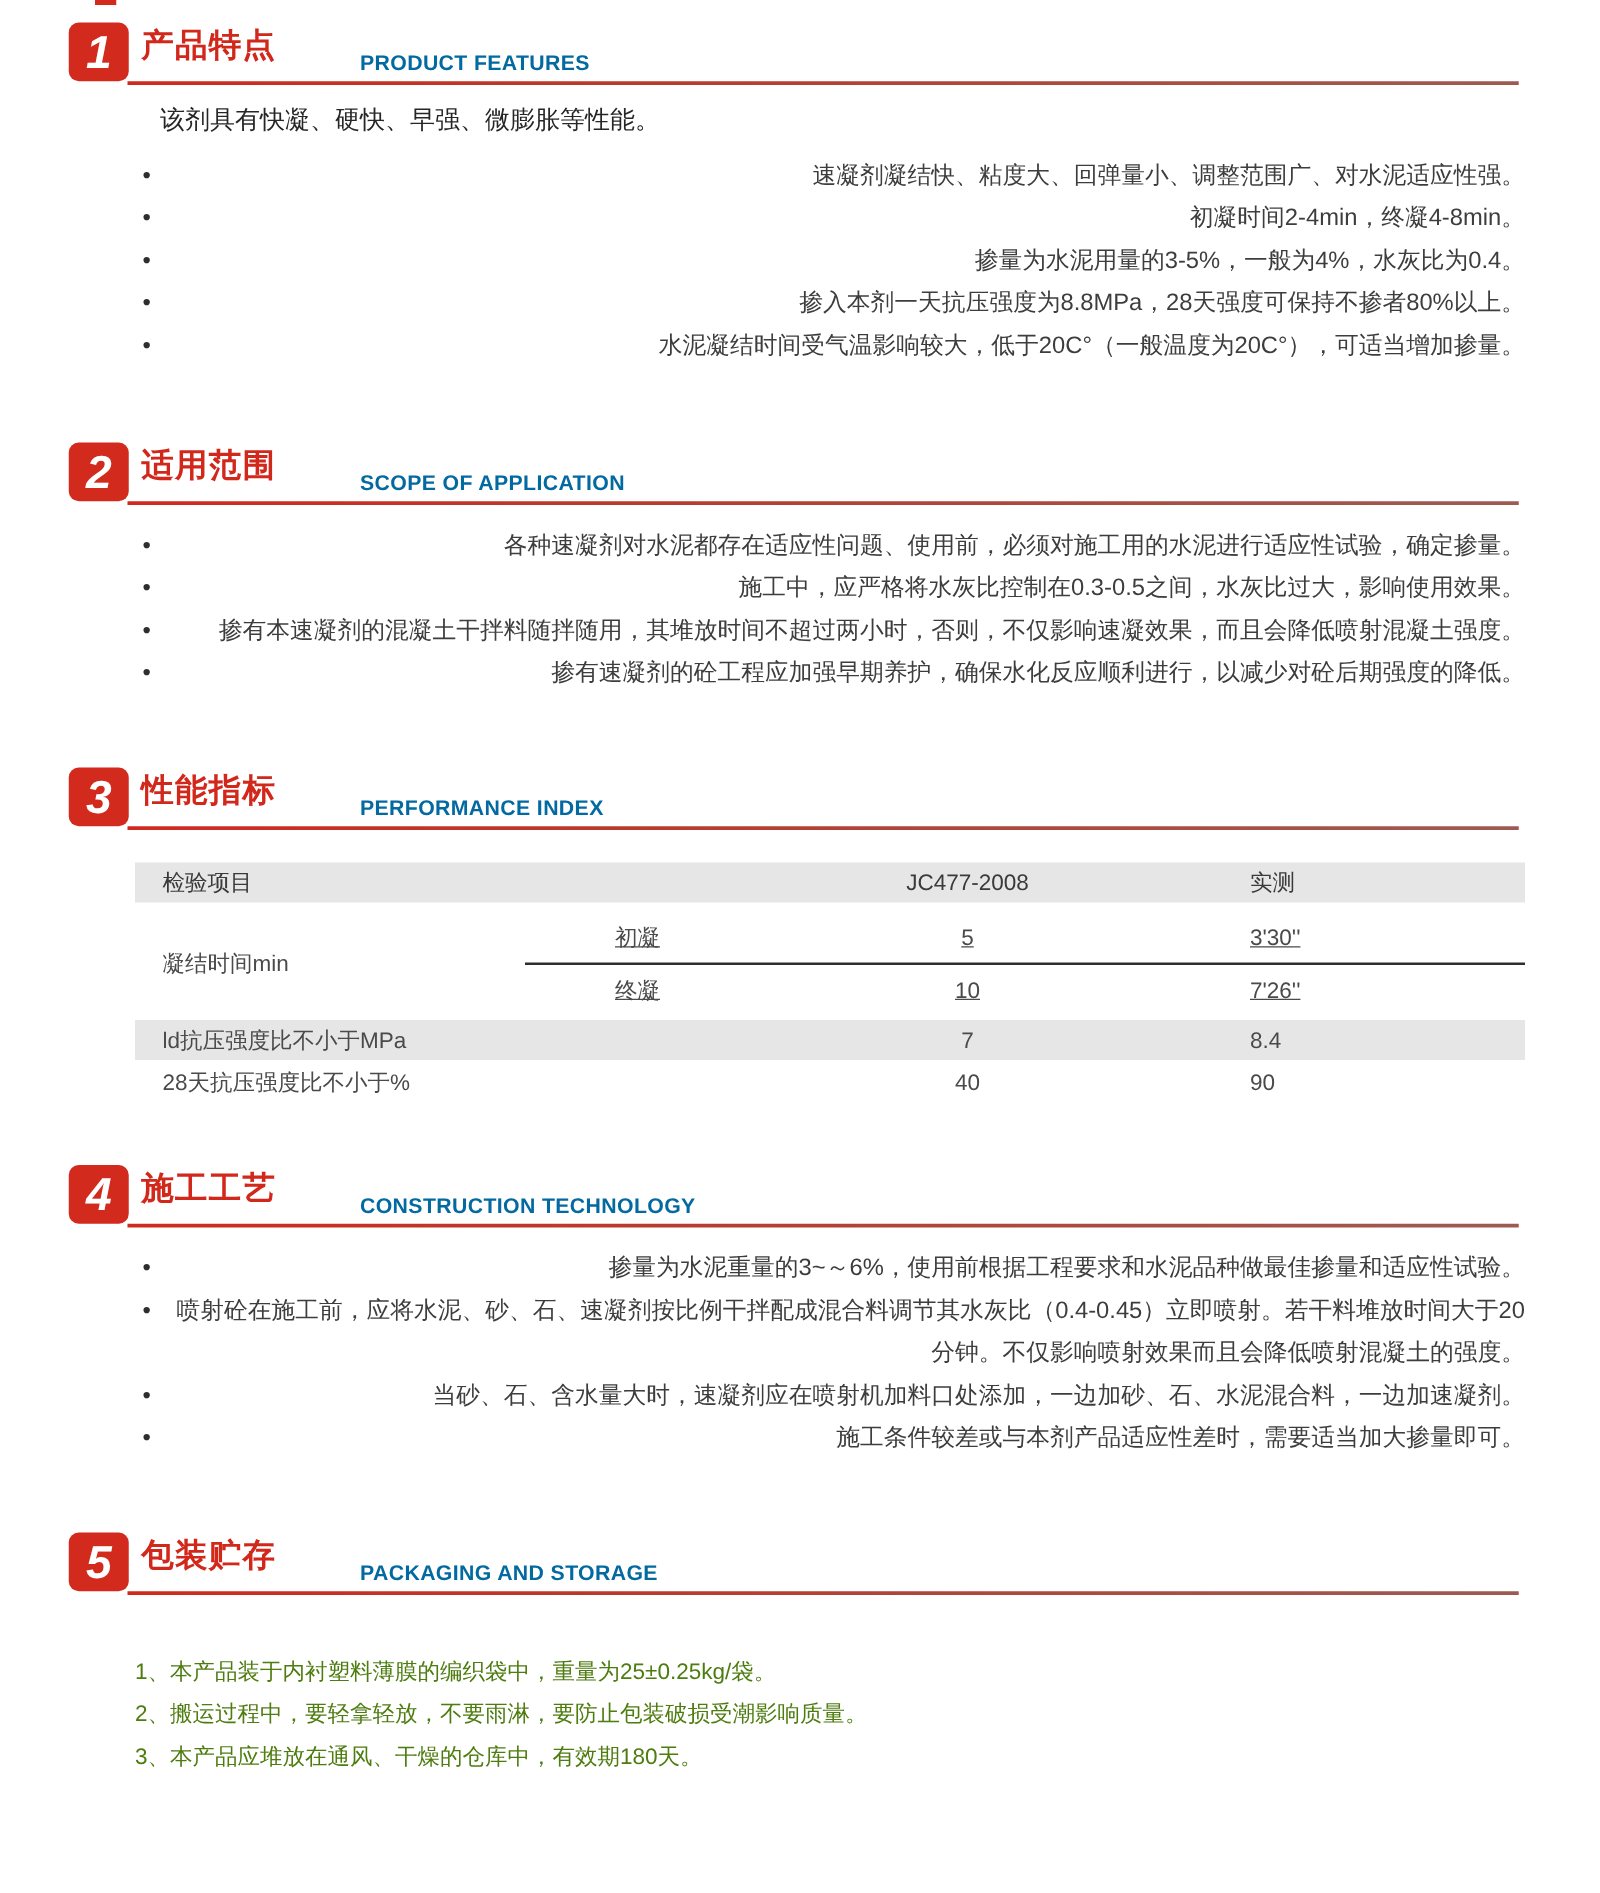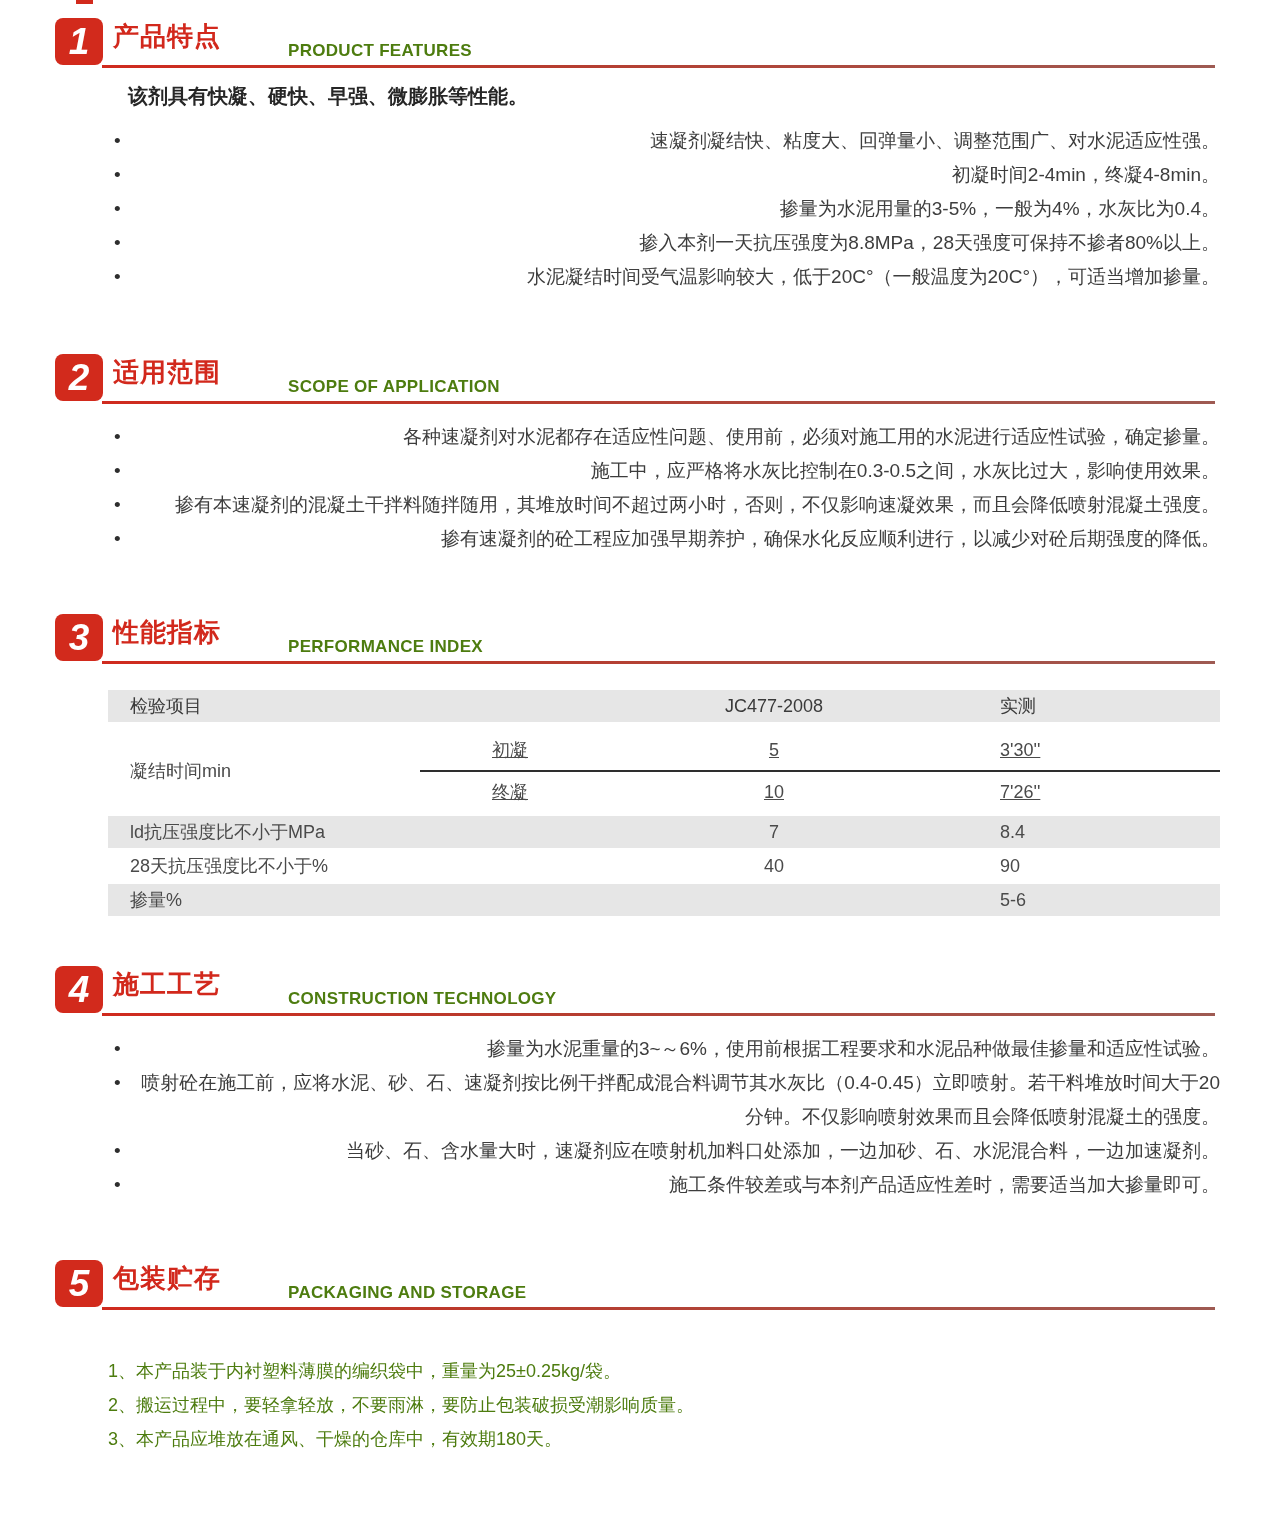--- a/index.html
+++ b/index.html
@@ -22,25 +22,25 @@
     color:#ffffff; font-weight:bold; font-style:italic; font-size:37px;
     display:flex; align-items:center; justify-content:center;
   }
   .zh {
     position:absolute; left:58px; top:-8px; margin:0;
     font-size:26px; line-height:52px; color:#d2281c; font-weight:bold; letter-spacing:1px;
     white-space:nowrap;
   }
   .en {
     position:absolute; left:233px; bottom:7px;
-    font-size:17px; color:#4d7c0f; font-weight:bold; letter-spacing:0.3px; white-space:nowrap;
+    font-size:17px; color:#0369a1; font-weight:bold; letter-spacing:0.3px; white-space:nowrap;
   }
 
   
-  .intro { margin:16px 65px 0 128px; font-size:20px; font-weight:bold; color:#262626; line-height:24px; }
+  .intro { margin:16px 65px 0 128px; font-size:20px; font-weight:normal; color:#262626; line-height:24px; }
   ul.bullets { list-style:none; margin:16px 60px 0 112px; padding:0; font-size:19px; color:#3d3d3d;text-align:right; }
   ul.bullets li { position:relative; padding-left:19px; line-height:34px; }
   ul.bullets li::before { content:"\2022"; position:absolute; left:2px; top:0; color:#2e2e2e; }
   .m10 { margin-top:10px; }
 
   .numlist { margin:44px 60px 0 108px; font-size:18px; color:#4d7c0f; }
   .numlist div { line-height:34px; }
 
   
   .ptable { width:1112px; margin:26px 0 0 108px; font-size:18px; color:#4a4a4a; }
@@ -142,26 +142,20 @@
       <div class="c2"></div>
       <div class="c3">7</div>
       <div class="c4">8.4</div>
     </div>
     <div class="trow r">
       <div class="c1">28天抗压强度比不小于%</div>
       <div class="c2"></div>
       <div class="c3">40</div>
       <div class="c4">90</div>
     </div>
-    <div class="trow r gray">
-      <div class="c1">掺量%</div>
-      <div class="c2"></div>
-      <div class="c3"></div>
-      <div class="c4">5-6</div>
-    </div>
   </div>
 </section>
 
 <section>
   <header class="sec-head mt50">
     <div class="badge">
       <span>4</span>
     </div>
     <h2 class="zh">施工工艺</h2>
     <span class="en">CONSTRUCTION TECHNOLOGY</span>

